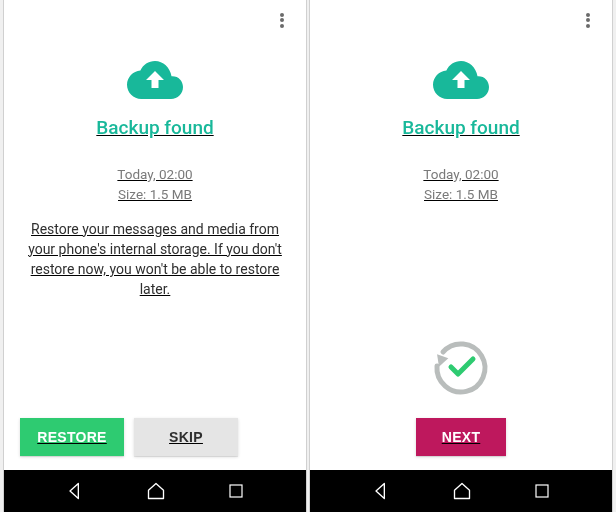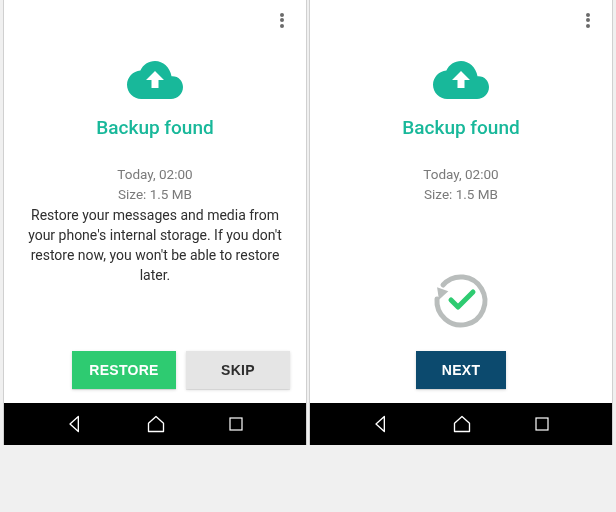--- a/index.html
+++ b/index.html
@@ -8,26 +8,27 @@
     height: 512px;
     background: #f0f0f0;
     font-family: Roboto, "Helvetica Neue", Arial, sans-serif;
     position: relative;
     overflow: hidden;
   }
   .phone {
     position: absolute;
     top: 0;
     width: 304px;
-    height: 445px;
+    height: 512px;
     background: #ffffff;
     border-left: 1px solid #d0d0d0;
     border-right: 1px solid #d0d0d0;
     display: flex;
     flex-direction: column;
+    text-decoration: underline;
   }
   .phone.left { left: 3px; }
   .phone.right { left: 309px; }
 
   .topbar {
     height: 40px;
     display: flex;
     justify-content: flex-end;
     align-items: center;
     padding-right: 8px;
@@ -54,52 +55,52 @@
     font-size: 19px;
     font-weight: 500;
   }
   .meta {
     margin-top: 25px;
     color: #7a7a7a;
     font-size: 13.5px;
     line-height: 1.5;
   }
   .body-text {
-    margin-top: 0;
+    margin-top: 14px;
     color: #2f2f2f;
     font-size: 14px;
     line-height: 1.45;
     padding: 0 4px;
   }
 
   .footer {
     padding: 0 16px 14px 16px;
     display: flex;
     flex-direction: column;
     align-items: center;
   }
   .btn-row {
     display: flex;
     gap: 10px;
-    justify-content: flex-end;
+    justify-content: flex-start;
     width: 100%;
   }
   .btn {
     height: 38px;
     min-width: 104px;
     border: none;
     font-size: 14px;
     font-weight: 600;
     letter-spacing: 0.3px;
     cursor: pointer;
     box-shadow: 0 1px 0 rgba(0,0,0,0.08), 0 1px 3px rgba(0,0,0,0.15);
   }
   .btn-primary { background: #2ecb71; color: #ffffff; }
   .btn-flat { background: #e5e5e5; color: #2e2e2e; }
-  .btn-next { min-width: 90px; background:#0c4a6e; color:#fff; }
+  .btn-next { min-width: 90px; background:#be185d; color:#fff; }
 
   .restore-done-icon { margin-bottom: 16px; }
   .status {
     margin-top: 16px;
     color: #7a7a7a;
     font-size: 13.5px;
   }
 
   .navbar {
     height: 42px;

